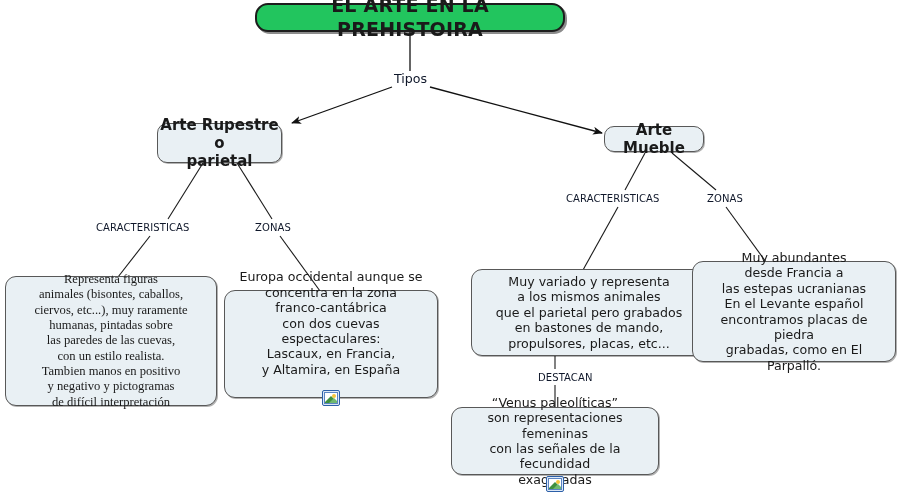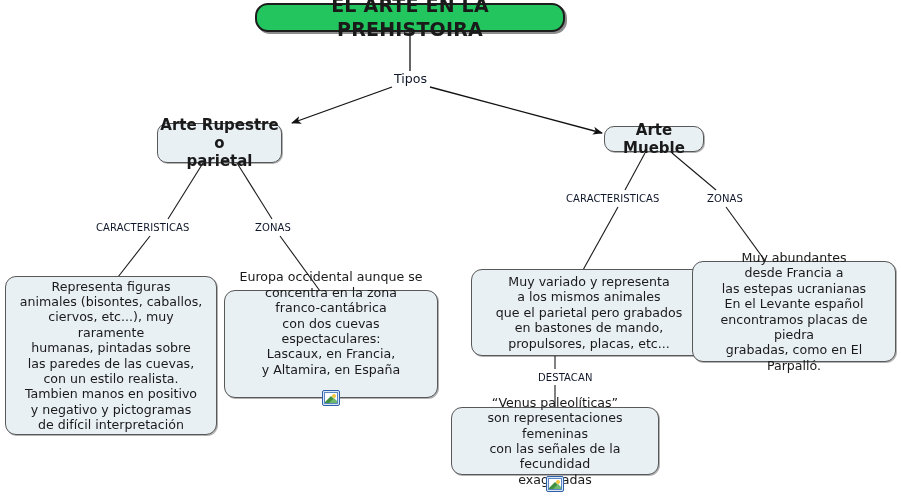--- a/index.html
+++ b/index.html
@@ -173,21 +173,21 @@
 
   <div class="node concept" style="left:157px; top:123px; width:125px; height:40px;">
     <span class="txt">Arte Rupestre o
 parietal</span>
   </div>
 
   <div class="node concept" style="left:604px; top:126px; width:100px; height:26px;">
     <span class="txt">Arte Mueble</span>
   </div>
 
-  <div class="node detail" style="left:5px; top:276px; width:212px; height:159px;">
+  <div class="node detail" style="left:5px; top:276px; width:212px; height:130px;font-family:Liberation Serif, serif;">
     <span class="txt">Representa figuras
 animales (bisontes, caballos,
 ciervos, etc...), muy raramente
 humanas, pintadas sobre
 las paredes de las cuevas,
 con un estilo realista.
 Tambien manos en positivo
 y negativo y pictogramas
 de difícil interpretación</span>
   </div>

